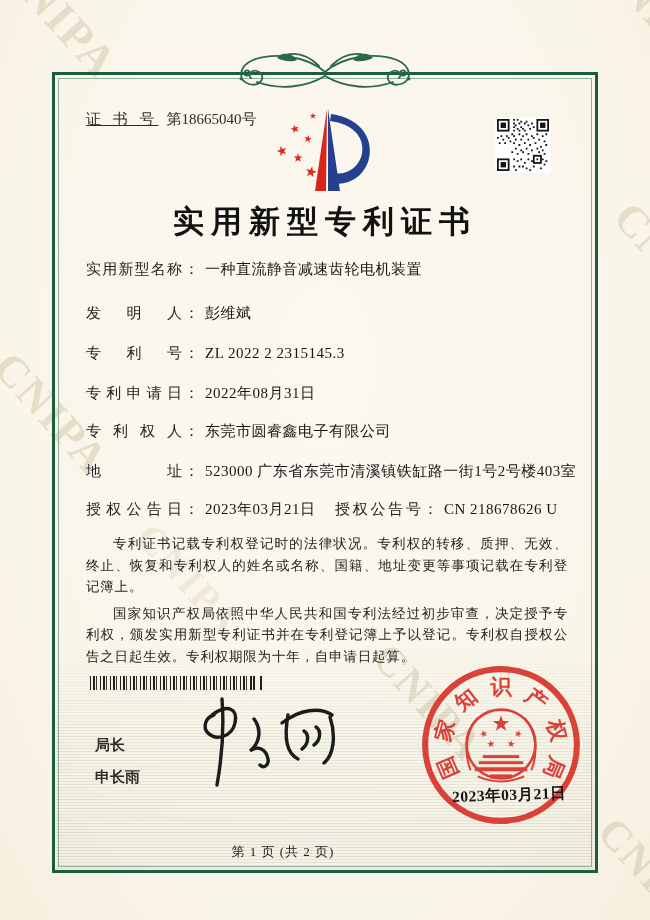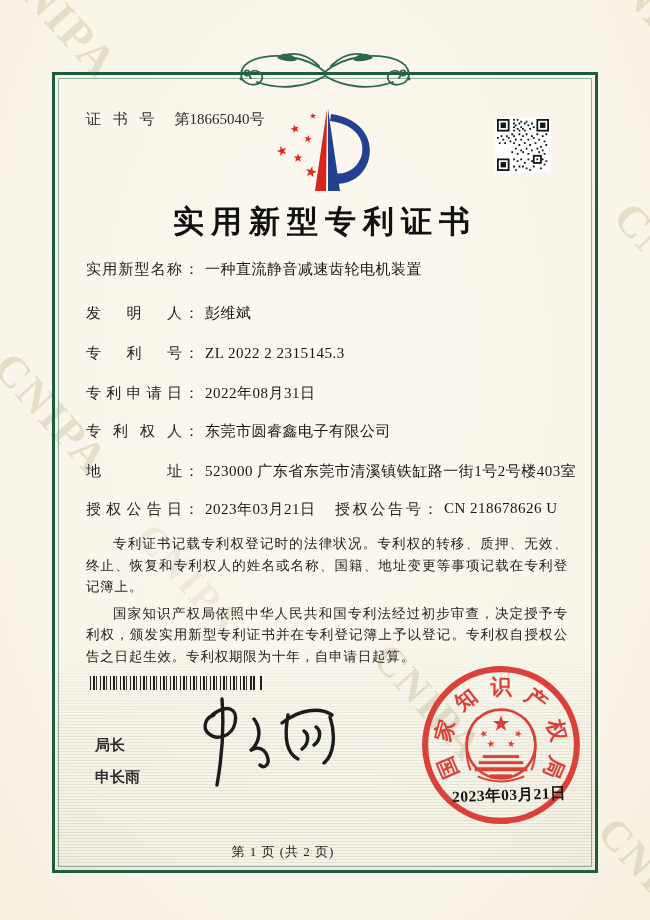--- a/index.html
+++ b/index.html
@@ -22,34 +22,34 @@
       border:1px solid #8fae9b;}
   
   .lower-texture{position:absolute;left:56px;top:640px;width:538px;height:231px;z-index:2;
       background:repeating-linear-gradient(180deg, rgba(118,150,126,0.28) 0 1px, rgba(118,150,126,0.04) 1px 3px);
       -webkit-mask-image:linear-gradient(180deg, transparent 0%, rgba(0,0,0,.55) 40%, rgba(0,0,0,.75) 100%);
       mask-image:linear-gradient(180deg, transparent 0%, rgba(0,0,0,.55) 40%, rgba(0,0,0,.75) 100%);
       pointer-events:none;}
   .content{position:absolute;inset:0;z-index:3;}
   
   .cert-no{position:absolute;left:86px;top:110px;font-size:15px;color:#2b2b2b;}
-  .cert-no .lbl{letter-spacing:4px;margin-right:16px;}
+  .cert-no .lbl{letter-spacing:4px;margin-right:8px;text-decoration:underline;}
   .qr{position:absolute;left:495px;top:117px;width:56px;height:56px;background:#fdfdfb;
       padding:2px;box-sizing:border-box;}
   .logo{position:absolute;left:270px;top:107px;width:112px;height:92px;}
   .ornament{position:absolute;left:225px;top:50px;width:200px;height:44px;z-index:4;}
   .title{position:absolute;left:0;top:201px;width:650px;text-align:center;
       font-size:31px;font-weight:bold;letter-spacing:7px;color:#111;}
   
   .fields{position:absolute;left:86px;top:0;width:482px;font-size:15px;}
   .frow{position:absolute;left:0;display:flex;align-items:baseline;white-space:nowrap;}
   .flabel{display:inline-block;width:96px;text-align:justify;text-align-last:justify;color:#1f1f1f;}
   .fcolon{margin:0 6px 0 2px;}
   .fvalue{letter-spacing:0.5px;color:#161616;}
-  .fgroup2{position:absolute;left:249px;top:0;display:flex;align-items:flex-start;white-space:nowrap;}
+  .fgroup2{position:absolute;left:249px;top:0;display:flex;align-items:center;white-space:nowrap;}
   .flabel2{display:inline-block;width:86px;text-align:justify;text-align-last:justify;}
   
   .legal{position:absolute;left:86px;top:533px;width:482px;font-size:13.5px;
       line-height:21.5px;text-align:justify;color:#242424;letter-spacing:0.8px;}
   .legal p{margin:0 0 5px 0;text-indent:2em;}
   
   .barcode{position:absolute;left:90px;top:676px;width:172px;height:14px;
       background:repeating-linear-gradient(90deg,#20201e 0 1.5px,transparent 1.5px 3px,
         #20201e 3px 5px,transparent 5px 6.5px,#3a3a36 6.5px 7.5px,transparent 7.5px 10px);}
   .officer{position:absolute;left:95px;top:729px;font-family:Liberation Sans, sans-serif;

